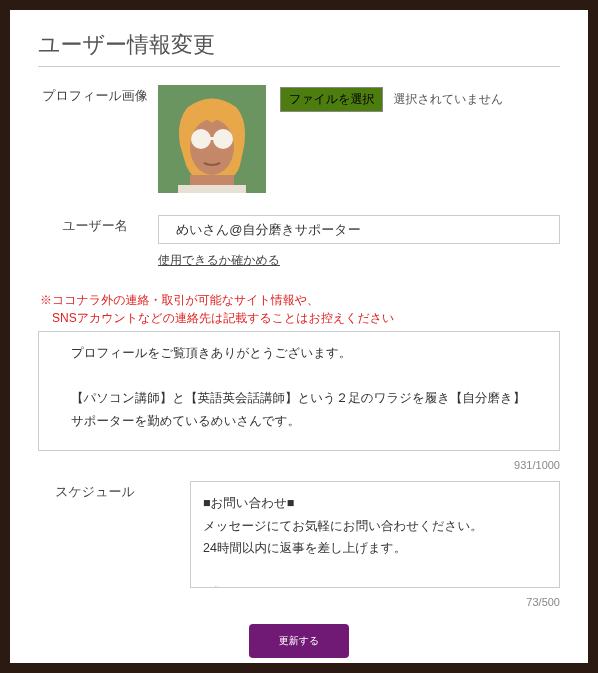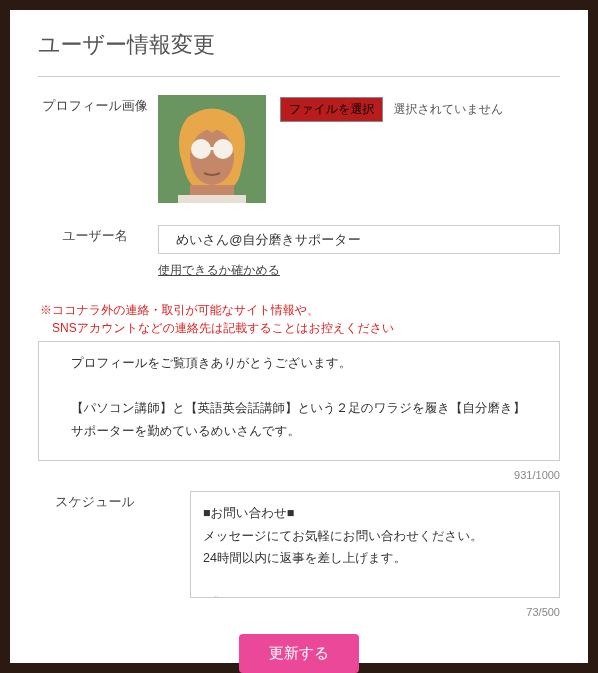--- a/index.html
+++ b/index.html
@@ -1,39 +1,39 @@
 <!DOCTYPE html>
 <html><head>
 <meta charset="utf-8">
 <style>
 * { box-sizing: border-box; margin: 0; padding: 0; }
 body { font-family: "Hiragino Kaku Gothic Pro", "Meiryo", sans-serif; background: #2a1a12; padding: 10px; }
 .page { background: #fff; width: 578px; height: 653px; padding: 20px 28px; }
-.title { font-size: 22px; color: #555; font-weight: 500; margin-bottom: 16px; }
+.title { font-size: 22px; color: #555; font-weight: 500; margin-bottom: 6px; }
 .hr { border: none; border-top: 1px solid #ccc; margin-bottom: 18px; }
 .row { display: flex; align-items: flex-start; margin-bottom: 22px; }
 .label { width: 120px; font-size: 13px; color: #444; text-align: center; padding-right: 6px; padding-top: 2px; flex-shrink: 0; }
 .field { flex: 1; }
 .avatar-row .field { display: flex; align-items: flex-start; gap: 14px; }
 .avatar { width: 108px; height: 108px; flex-shrink: 0; }
 .avatar svg { width: 100%; height: 100%; display: block; }
 .file-wrap { display: flex; align-items: center; gap: 10px; padding-top: 2px; }
-.file-btn { font-size: 12px; padding: 3px 8px; border: 1px solid #888; background: #b91c1c; cursor: pointer; }
+.file-btn { font-size: 12px; padding: 3px 8px; border: 1px solid #888; background: #4d7c0f; cursor: pointer; }
 .file-status { font-size: 12px; color: #555; }
 .text-input { width: 100%; border: 1px solid #ccc; padding: 6px 17px; font-size: 13px; color: #333; }
 .check-link { font-size: 12px; color: #444; text-decoration: underline; display: inline-block; margin-top: 8px; cursor: pointer; }
 .warn { font-size: 12px; color: #e02020; line-height: 1.5; margin-bottom: 4px; padding-left: 2px; }
 .ta-wrap { position: relative; }
 .textarea { width: 100%; border: 1px solid #ccc; padding: 10px 22px 10px 12px; font-size: 12.5px; color: #333; line-height: 1.8; resize: none; font-family: inherit; overflow-y: scroll; }
 .ta-intro { height: 120px; padding-left: 32px; }
 .ta-sched { height: 107px; }
 .counter { font-size: 11px; color: #888; text-align: right; margin-top: 4px; }
 .intro-row .label { padding-top: 20px; }
 .submit-wrap { text-align: center; margin-top: 4px; }
-.submit-btn { background: #ec4899; color: #fff; border: none; border-radius: 4px; padding: 10px 30px; font-size: 15px; cursor: pointer; }
+.submit-btn { background: #701a75; color: #fff; border: none; border-radius: 4px; padding: 10px 30px; font-size: 10px; cursor: pointer; }
 ::-webkit-scrollbar { width: 18px; }
 ::-webkit-scrollbar-track { background: #f0f0f0; }
 ::-webkit-scrollbar-thumb { background: #c8c8c8; border: 1px solid #a8a8a8; }
 ::-webkit-scrollbar-button:single-button { height: 18px; background: #e4e4e4; border: 1px solid #bbb; }
 </style>
 </head>
 <body>
 
 <div class="page">
   <h1 class="title">ユーザー情報変更</h1>

